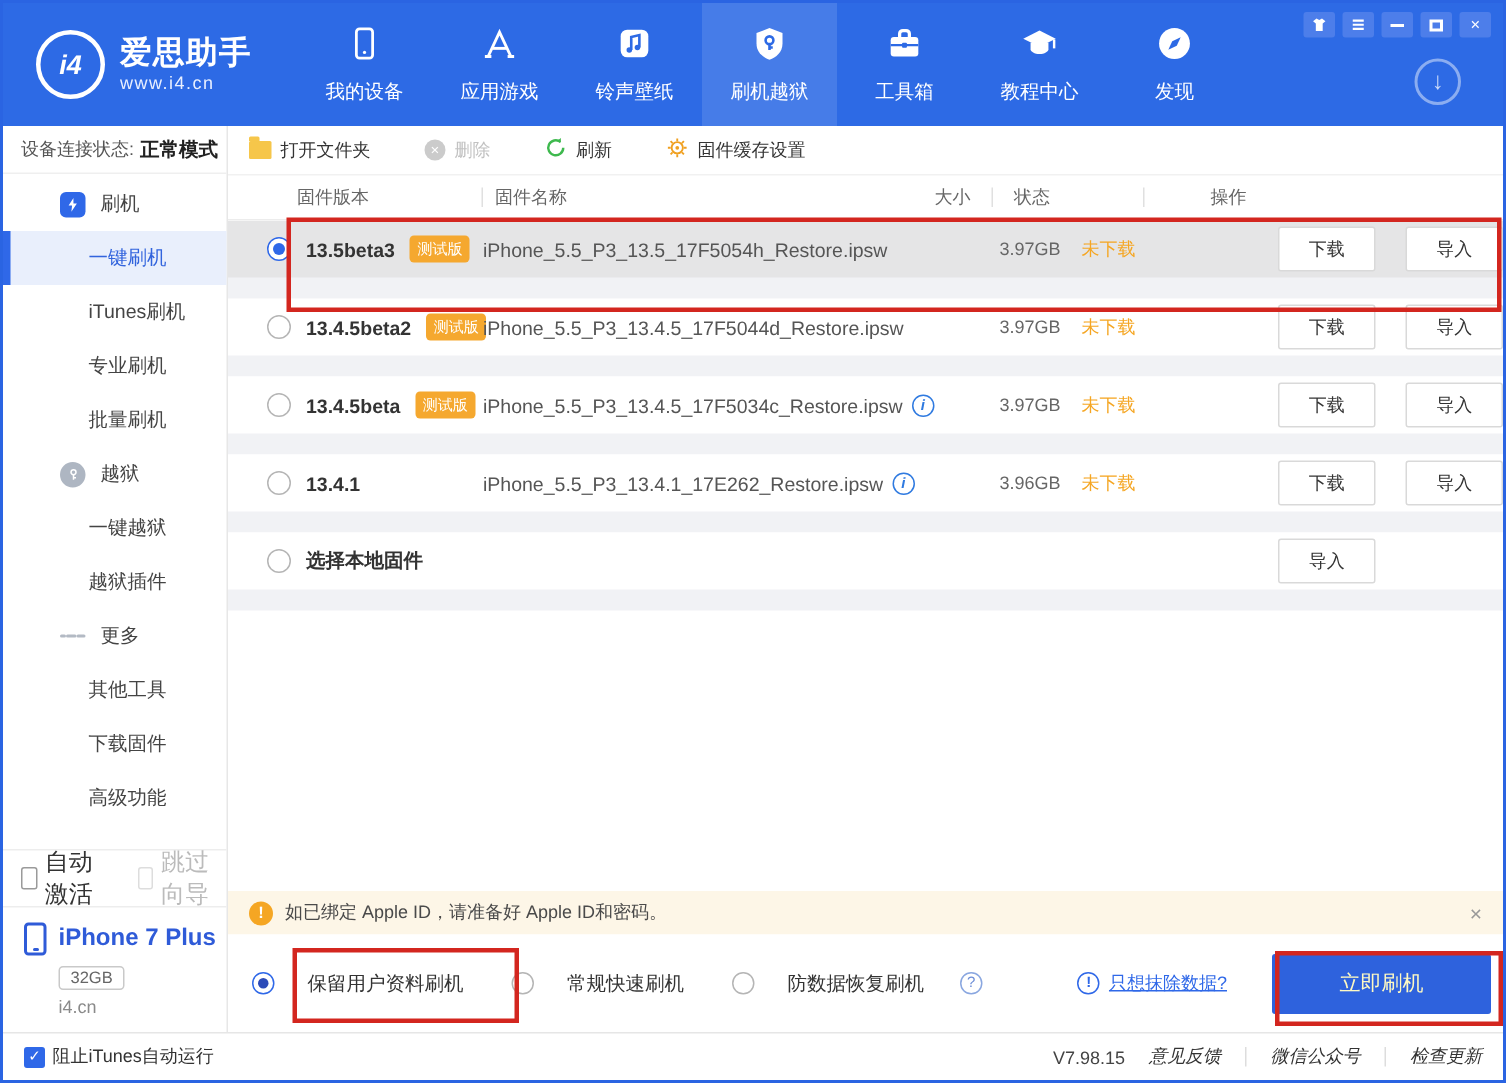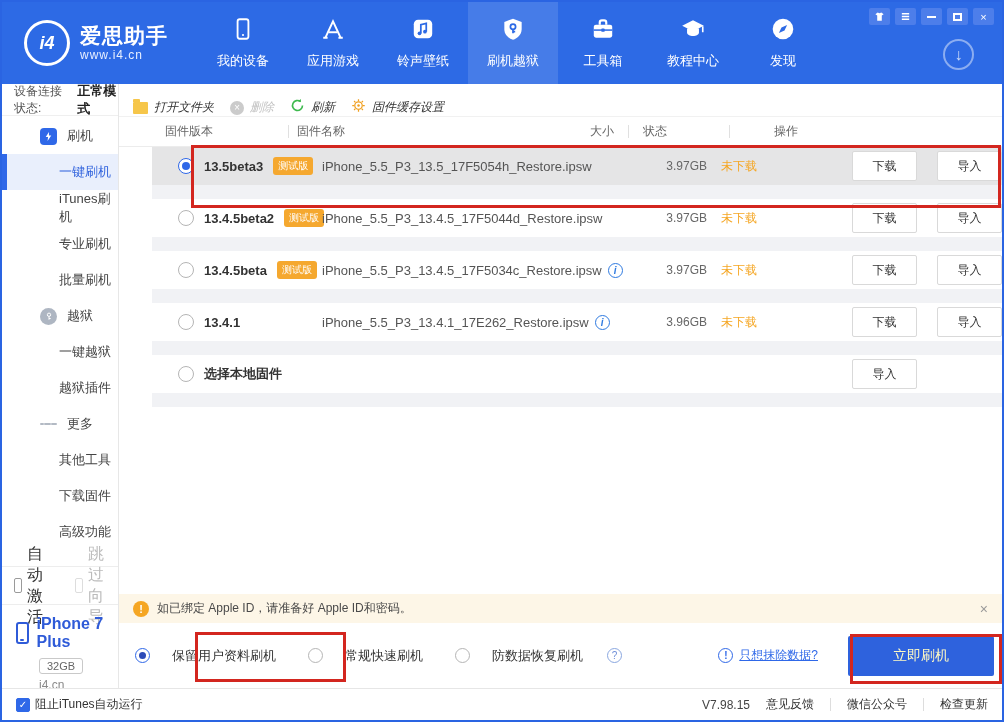--- a/index.html
+++ b/index.html
@@ -48,37 +48,37 @@
   .device-panel { border-top:1px solid #ededed; height:84px; padding:10px 0 0 14px; }
   .device-line { display:flex; align-items:center; gap:8px; }
   .device-phone { width:15px; height:22px; border:2px solid #2f5bd8; border-radius:3px; position:relative; }
   .device-phone::after { content:""; position:absolute; bottom:1px; left:50%; transform:translateX(-50%); width:4px; height:2px; background:#2f5bd8; border-radius:1px; }
   .device-name { color:#2f5bd8; font-size:16px; font-weight:bold; }
   .device-cap { display:inline-block; margin:7px 0 4px 23px; border:1px solid #c9c9c9; border-radius:3px; padding:1px 7px; font-size:11px; color:#666; }
   .device-src { margin-left:23px; font-size:12px; color:#8a8a8a; }
 
   
   .main { flex:1; display:flex; flex-direction:column; background:#fff; position:relative; }
-  .toolbar { height:33px; display:flex; align-items:flex-end; gap:16px; padding-left:14px; border-bottom:1px solid #f1f1f1; font-size:12px; color:#333;font-style:italic; }
+  .toolbar { height:33px; display:flex; align-items:center; gap:36px; padding-left:14px; border-bottom:1px solid #f1f1f1; font-size:12px; color:#333; }
   .tool { display:flex; align-items:center; gap:6px; cursor:pointer; }
   .tool.disabled { color:#c2c2c2; cursor:default; }
   .icon-folder { width:15px; height:12px; background:#f6c64a; border-radius:1px; position:relative; }
   .icon-folder::before { content:""; position:absolute; top:-3px; left:0; width:7px; height:3px; background:#f6c64a; border-radius:1px 1px 0 0; }
   .icon-del { width:14px; height:14px; background:#cbcbcb; border-radius:50%; color:#fff; font-size:10px; display:flex; align-items:center; justify-content:center; }
 
   .theader { height:30px; display:flex; align-items:center; font-size:12px; color:#666; border-bottom:1px solid #ececec; }
   .th-sep { width:1px; height:13px; background:#e0e0e0; }
   .th-version { width:169px; padding-left:46px; }
   .th-name { width:260px; padding-left:8px; }
   .th-size { width:65px; text-align:right; }
   .th-status { width:100px; padding-left:14px; }
   .th-action { flex:1; padding-left:44px; }
 
   .rows-wrap { flex:1; overflow:hidden; background:#fff; }
-  .fw-row { height:52px; display:flex; align-items:center; background:#fff; border-bottom:14px solid #f1f2f5; font-size:13px;margin-left:33px; }
+  .fw-row { height:52px; display:flex; align-items:center; background:#fff; border-bottom:14px solid #f1f2f5; font-size:13px; }
   .fw-row.selected { background:#e5e5e6; }
   .col-version { width:170px; padding-left:26px; display:flex; align-items:center; gap:10px; }
   .version-text { font-weight:bold; color:#333; white-space:nowrap; }
   .badge { background:#f5a82f; color:#fff; font-size:10px; padding:2px 5px; border-radius:3px; white-space:nowrap; }
   .col-name { width:325px; color:#555; display:flex; align-items:center; gap:6px; font-size:13px; }
   .col-size { width:60px; text-align:right; color:#666; font-size:12px; }
   .col-status { width:100px; padding-left:14px; color:#f5a623; font-size:12px; }
   .col-action { flex:1; display:flex; gap:20px; padding-left:45px; }
   .row-btn { width:65px; height:30px; background:#fff; border:1px solid #d9d9d9; border-radius:2px; font-size:12px; color:#333; display:flex; align-items:center; justify-content:center; cursor:pointer; }
   .radio { width:16px; height:16px; border:1px solid #b5b5b5; border-radius:50%; background:#fff; flex:0 0 16px; cursor:pointer; position:relative; }
@@ -98,21 +98,21 @@
   .erase-wrap { margin-left:auto; display:flex; align-items:center; gap:6px; margin-right:30px; }
   .excl-circle { width:15px; height:15px; border:1px solid #2f68e8; border-radius:50%; color:#2f68e8; font-size:10px; font-weight:bold; display:flex; align-items:center; justify-content:center; }
   .erase-link { color:#2f68e8; font-size:12px; text-decoration:underline; cursor:pointer; }
   .flash-btn { width:146px; height:40px; background:#2e62dd; color:#fef9c3; font-size:14px; border:none; border-radius:2px; margin-right:8px; cursor:pointer; }
 
   
   .statusbar { position:absolute; left:0; right:0; bottom:0; height:32px; background:#fff; border-top:1px solid #e6e6e6; display:flex; align-items:center; padding:0 14px; font-size:12px; color:#333; }
   .statusbar .chk { width:14px; height:14px; background:#2f68e8; border-color:#2f68e8; color:#fff; font-size:10px; }
   .sb-right { margin-left:auto; display:flex; align-items:center; gap:16px; }
   .sb-version { color:#444; }
-  .sb-link { cursor:pointer; }
+  .sb-link { cursor:pointer;font-style:italic; }
   .sb-sep { width:1px; height:13px; background:#ddd; }
 
   
   .annot { position:absolute; border:3px solid #d3261f; pointer-events:none; z-index:10; }
   .annot-row { left:189px; top:143px; width:810px; height:63px; }
   .annot-radio { left:193px; top:630px; width:151px; height:50px; }
   .annot-btn { left:848px; top:632px; width:152px; height:50px; }
 </style>
 </head>
 <body>

